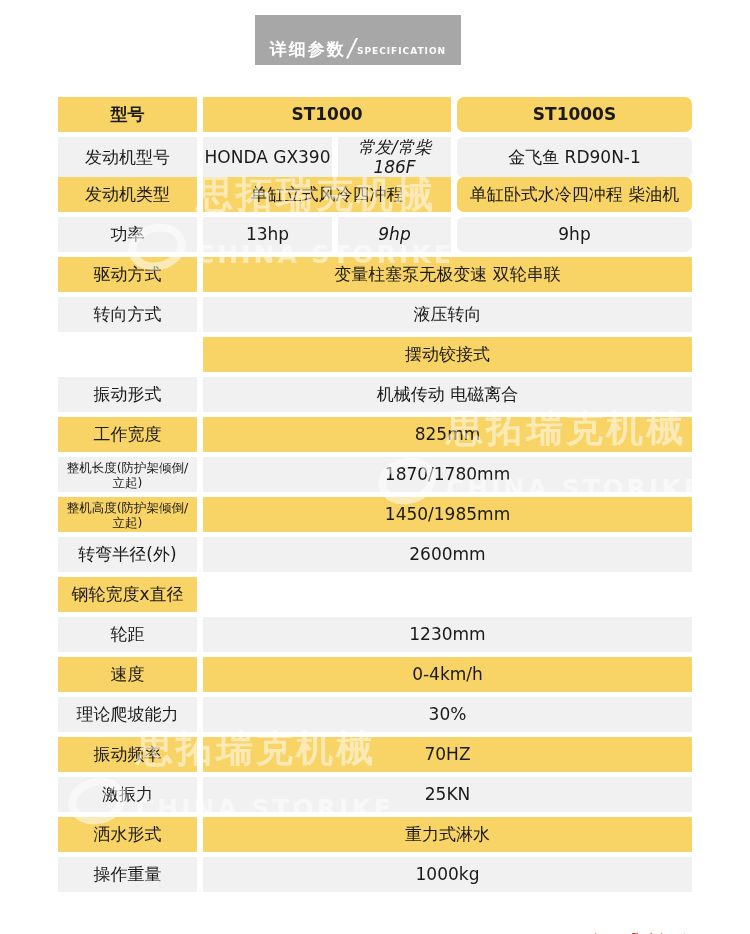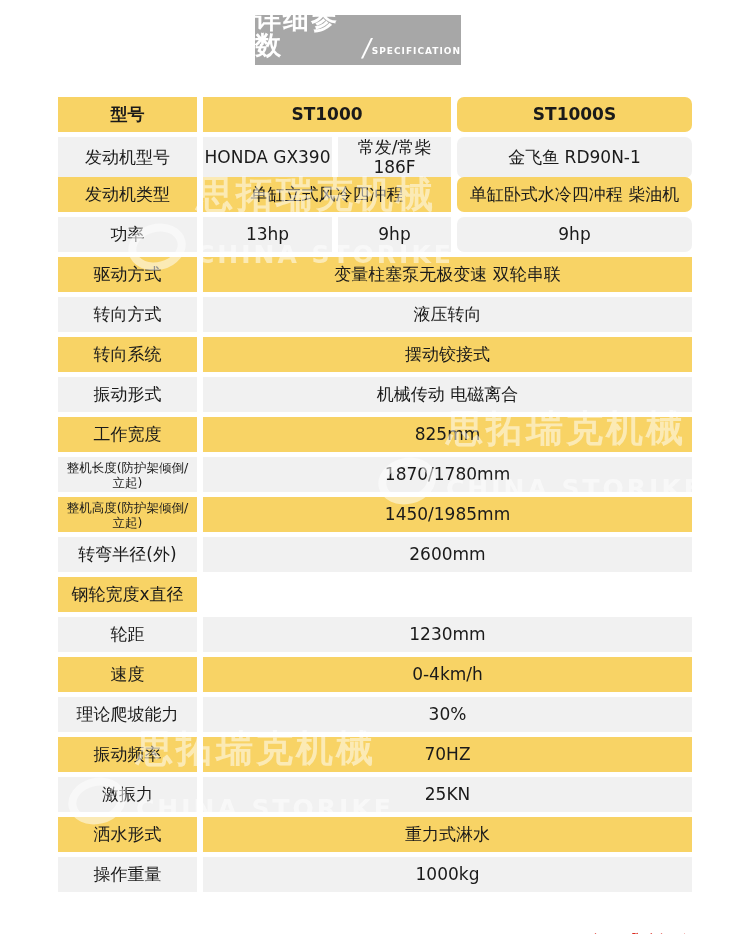--- a/index.html
+++ b/index.html
@@ -13,40 +13,40 @@
   body{
     width:750px;height:934px;position:relative;background:#ffffff;
     font-family:"DejaVu Sans","Liberation Sans",sans-serif;color:#1a1a1a;overflow:hidden;
   }
   
   .title-box{
     position:absolute;left:255px;top:15px;width:206px;height:50px;
     background:var(--title-bg);display:flex;align-items:flex-end;justify-content:center;
     padding-bottom:7px;color:#ffffff;
   }
-  .title-cn{font-size:26px;letter-spacing:2px;font-weight:bold;line-height:1;}
+  .title-cn{font-size:17px;letter-spacing:2px;font-weight:bold;line-height:1;}
   .title-sep{font-size:24px;font-weight:300;line-height:.85;margin:0 1px 0 2px;font-style:italic;}
   .title-en{font-size:9px;letter-spacing:1px;line-height:1.6;font-weight:bold;}
   
   .spec-table{position:absolute;left:58px;top:97px;width:634px;}
   .row{
     display:grid;grid-template-columns:139px 129px 113px 235px;
     column-gap:6px;height:35px;margin-bottom:5px;
   }
   .row:last-child{margin-bottom:14px;}
   .cell{
     display:flex;align-items:center;justify-content:center;
     font-size:17px;text-align:center;line-height:1.2;
   }
   .yellow-row .cell{background:var(--row-yellow);}
   .gray-row .cell{background:var(--row-gray);}
   .bold .cell{font-weight:bold;}
   .label-cell{padding:0 3px;}
   .label-cell.small{font-size:12.5px;}
-  .sa{grid-column:2;} .sb{grid-column:3;} .sc{grid-column:4;border-radius:7px;}
+  .sa{grid-column:2;} .sb{grid-column:3;font-style:italic;} .sc{grid-column:4;border-radius:7px;}
   .sab{grid-column:2 / span 2;} .sabc{grid-column:2 / span 3;}
   
   .wm{
     position:absolute;display:flex;align-items:flex-end;gap:10px;
     color:#ffffff;opacity:.52;pointer-events:none;white-space:nowrap;z-index:5;
   }
   .wm-logo{
     width:58px;height:46px;border:8px solid #ffffff;border-radius:50%;
     transform:rotate(-14deg);margin-top:8px;flex:0 0 auto;
   }
@@ -93,21 +93,20 @@
     </div>
     <div class="row yellow-row">
       <div class="cell label-cell">驱动方式</div>
       <div class="cell value-cell sabc">变量柱塞泵无极变速 双轮串联</div>
     </div>
     <div class="row gray-row">
       <div class="cell label-cell">转向方式</div>
       <div class="cell value-cell sabc">液压转向</div>
     </div>
     <div class="row yellow-row">
-      <div class="cell label-cell">转向系统</div>
       <div class="cell value-cell sabc">摆动铰接式</div>
     </div>
     <div class="row gray-row">
       <div class="cell label-cell">振动形式</div>
       <div class="cell value-cell sabc">机械传动 电磁离合</div>
     </div>
     <div class="row yellow-row">
       <div class="cell label-cell">工作宽度</div>
       <div class="cell value-cell sabc">825mm</div>
     </div>

